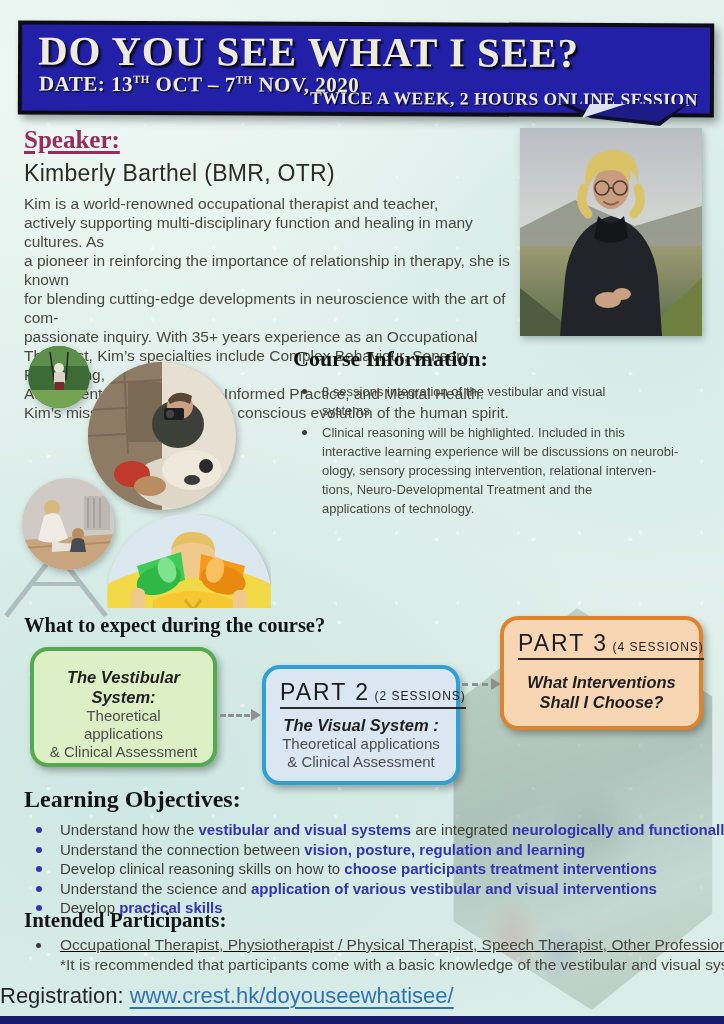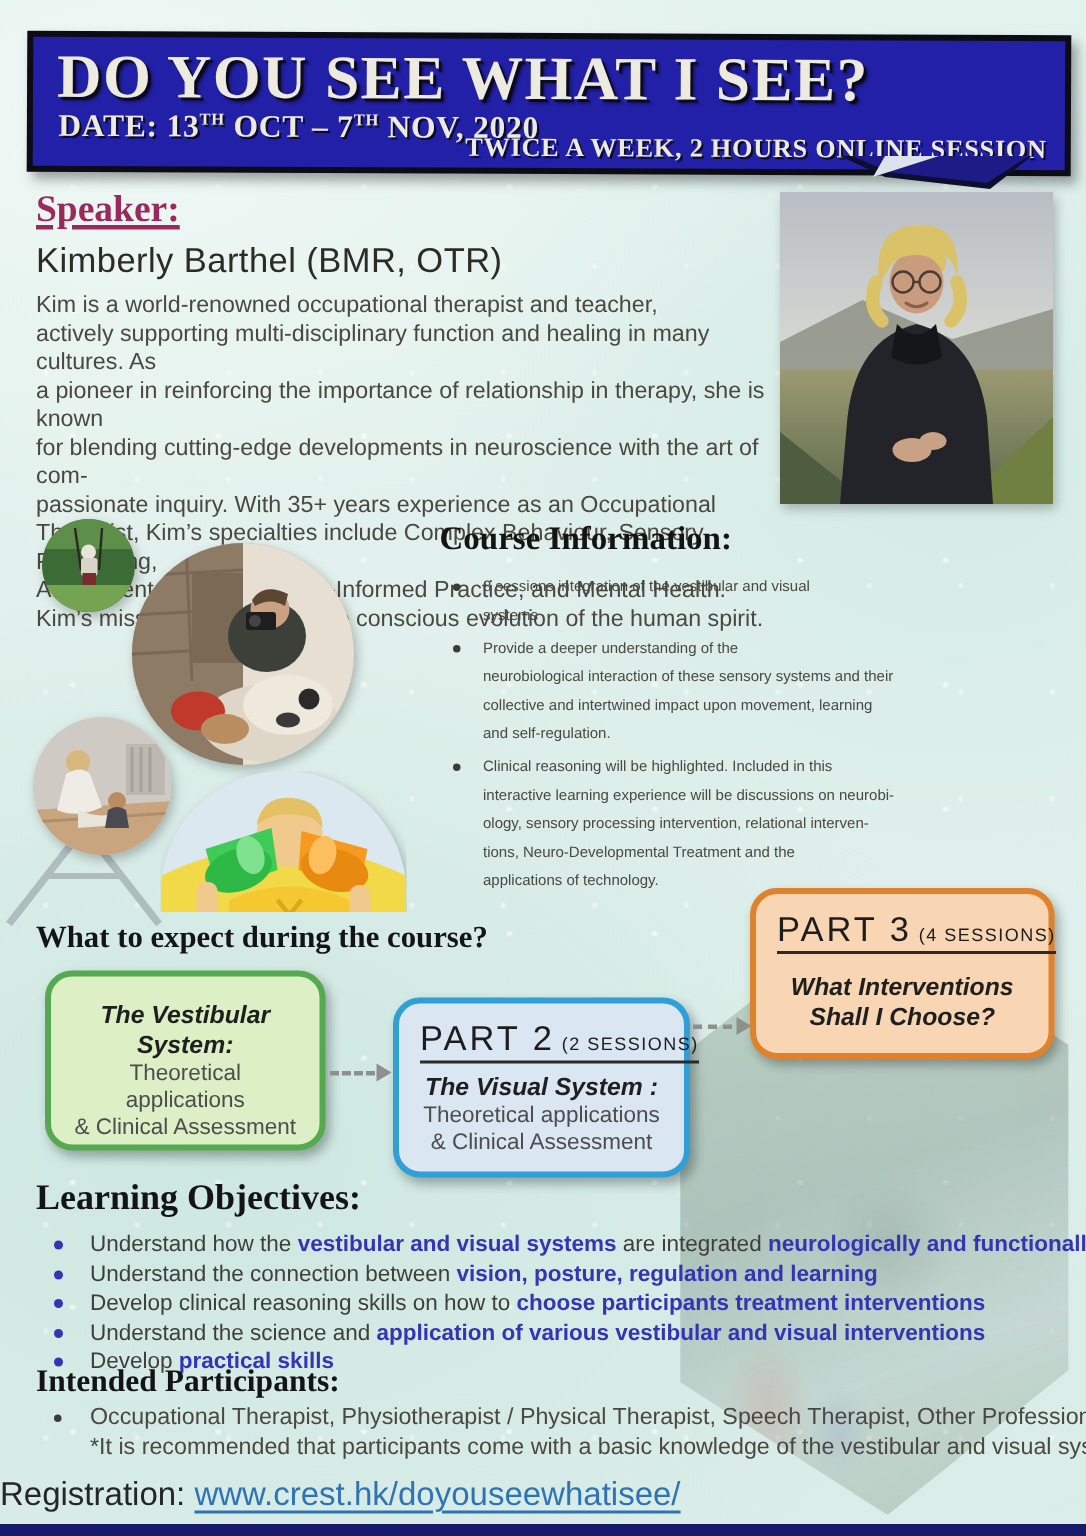--- a/index.html
+++ b/index.html
@@ -8,20 +8,21 @@
     font-family:"Liberation Sans","DejaVu Sans",sans-serif;
     background:
       radial-gradient(rgba(255,255,255,.55) 1.5px, transparent 2.6px),
       radial-gradient(rgba(255,255,255,.4) 1.2px, transparent 2.2px),
       radial-gradient(620px 420px at 12% 8%, #eef8f4 0%, transparent 70%),
       radial-gradient(520px 420px at 88% 30%, #d4ebe6 0%, transparent 70%),
       radial-gradient(700px 500px at 20% 75%, #cde7e1 0%, transparent 75%),
       radial-gradient(600px 420px at 85% 90%, #d9ece7 0%, transparent 70%),
       linear-gradient(#e4f2ee,#ddeee9);
     background-size:97px 83px,61px 71px,auto,auto,auto,auto,auto;
+    text-decoration:underline;
   }
   .abs{position:absolute;}
   
   .banner{left:18px;top:22px;width:688px;height:86px;background:#0c0c14;padding:4px;
     box-shadow:4px 5px 8px rgba(0,0,0,.35);transform:rotate(.25deg);}
   .banner-inner{position:relative;width:100%;height:100%;background:var(--banner-bg,#2220a6);}
   .banner-title{position:absolute;left:16px;top:2px;
     font-family:"Liberation Serif","DejaVu Serif",serif;font-weight:700;font-size:41px;
     letter-spacing:1px;color:var(--banner-text,#edeae0);
     text-shadow:2px 2px 0 rgba(8,8,18,.85),3px 3px 2px rgba(0,0,0,.4);white-space:nowrap;}
@@ -47,31 +48,31 @@
   .speaker-photo{left:520px;top:128px;width:182px;height:208px;}
   .circle{border-radius:50%;overflow:hidden;}
   .c1{left:28px;top:346px;width:62px;height:62px;z-index:1;}
   .c2{left:88px;top:362px;width:148px;height:148px;z-index:2;}
   .c3{left:22px;top:478px;width:92px;height:92px;z-index:3;}
   .c4wrap{left:107px;top:514px;width:164px;height:94px;overflow:hidden;z-index:4;}
   .c4{width:164px;height:164px;border-radius:50%;overflow:hidden;}
   
   .ci-h{left:293px;top:346px;font-size:22px;}
   .ci-list{left:296px;top:382px;width:416px;margin:0;padding:0;list-style:none;}
-  .ci-list li{position:relative;margin:0 0 3px 0;padding-left:26px;font-size:10px;line-height:19px;
+  .ci-list li{position:relative;margin:0 0 3px 0;padding-left:26px;font-size:13px;line-height:19px;
     color:var(--body-text,#4a4840);white-space:pre-line;}
   .ci-list li::before{content:"";position:absolute;left:6px;top:7px;width:5px;height:5px;border-radius:50%;
     background:#3c3b35;}
   
   .expect-h{left:24px;top:614px;font-size:20.5px;}
   .part-box{border:4px solid #888;border-radius:18px;box-shadow:3px 4px 7px rgba(0,0,0,.3);
     padding:10px 14px;box-sizing:border-box;z-index:5;}
   .p0{left:30px;top:647px;width:187px;height:120px;}
   .p1{left:262px;top:649px;width:198px;height:120px;}
-  .p2{left:500px;top:592px;width:203px;height:114px;}
+  .p2{left:500px;top:616px;width:203px;height:114px;}
   .part-title-row{display:inline-block;border-bottom:2px solid #2a2a2a;padding-bottom:1px;white-space:nowrap;}
   .part-title{font-size:23px;letter-spacing:2px;color:#1d1d1d;font-weight:500;}
   .part-sessions{font-size:12px;letter-spacing:1px;color:#1d1d1d;}
   .part-sub{margin-top:6px;text-align:center;font-style:italic;font-weight:700;font-size:16.5px;
     color:#1f1f1f;white-space:pre-line;line-height:20px;}
   .part-desc{text-align:center;font-size:15px;color:#4d4d4d;line-height:18px;white-space:pre-line;}
   .p2 .part-sub{margin-top:12px;}
   .dash-arrow{border-top:3px dashed #8f8f8f;z-index:5;}
   .dash-arrow::after{content:"";position:absolute;right:-9px;top:-8px;width:0;height:0;
     border:6.5px solid transparent;border-left:10px solid #8f8f8f;}
@@ -238,24 +239,20 @@
       <ellipse cx="108" cy="56" rx="9" ry="13" fill="#fbbf5e" transform="rotate(14 108 56)"></ellipse>
       <rect x="24" y="74" width="14" height="26" rx="6" fill="#f0c98c"></rect>
       <rect x="126" y="76" width="14" height="26" rx="6" fill="#f0c98c"></rect>
     </svg>
   </div>
 
   <div class="abs h-serif ci-h">Course Information:</div>
   <ul class="abs ci-list">
     <li><span>8 sessions integration of the vestibular and visual
 systems</span></li>
-    <li><span>Provide a deeper understanding of the
-neurobiological interaction of these sensory systems and their
-collective and intertwined impact upon movement, learning
-and self-regulation.</span></li>
     <li><span>Clinical reasoning will be highlighted. Included in this
 interactive learning experience will be discussions on neurobi-
 ology, sensory processing intervention, relational interven-
 tions, Neuro-Developmental Treatment and the
 applications of technology.</span></li>
   </ul>
 
   <div class="abs h-serif expect-h">What to expect during the course?</div>
 
   <div class="abs part-box p0" style="background: rgb(220, 239, 197); border-color: rgb(85, 169, 79);">

